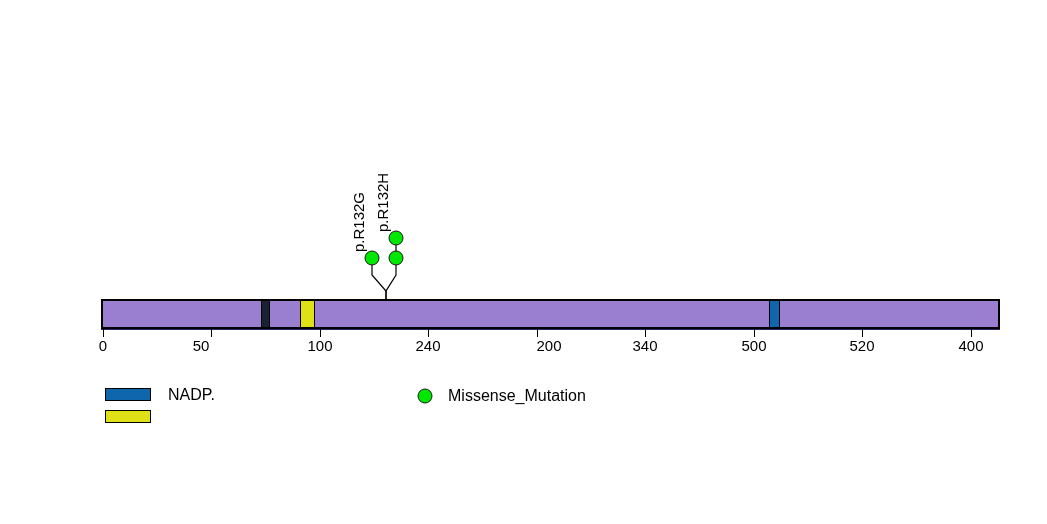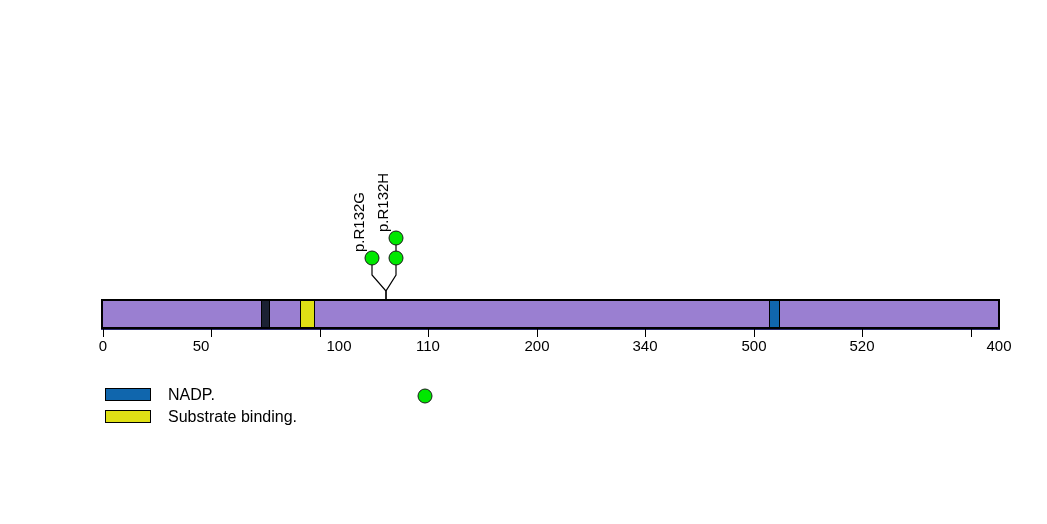--- a/index.html
+++ b/index.html
@@ -86,27 +86,27 @@
     <div class="tick" style="left:219px;"></div>
     <div class="tick" style="left:327px;"></div>
     <div class="tick" style="left:436px;"></div>
     <div class="tick" style="left:544px;"></div>
     <div class="tick" style="left:653px;"></div>
     <div class="tick" style="left:761px;"></div>
     <div class="tick" style="left:870px;"></div>
 
     <div class="tick-label" style="left:2px;">0</div>
     <div class="tick-label" style="left:100px;">50</div>
-    <div class="tick-label" style="left:219px;margin-left:19px;">100</div>
-    <div class="tick-label" style="left:327px;">110</div>
-    <div class="tick-label" style="left:436px;">200</div>
+    <div class="tick-label" style="left:219px;">100</div>
+    <div class="tick-label" style="left:327px;">240</div>
+    <div class="tick-label" style="left:448px;">200</div>
     <div class="tick-label" style="left:544px;">340</div>
     <div class="tick-label" style="left:653px;">500</div>
     <div class="tick-label" style="left:761px;">520</div>
-    <div class="tick-label" style="left:870px;margin-left:28px;">400</div>
+    <div class="tick-label" style="left:870px;">400</div>
   </div>
 
   <div id="lollipops">
     <svg width="1047" height="524">
 
       <path d="M386,299 L386,291 L372,275 L372,252" fill="none" stroke="#000000" stroke-width="1.2"></path>
       <path d="M386,299 L386,291 L396,275 L396,232" fill="none" stroke="#000000" stroke-width="1.2"></path>
     </svg>
 
     <div class="lolli-dot" style="left:372px;top:258px;"></div>
@@ -116,18 +116,18 @@
     <div class="lolli-dot" style="left:396px;top:238px;"></div>
     <div class="lolli-label" style="left:390px;top:217px;">p.R132H</div>
   </div>
 
   <div id="legend">
 
     <div class="legend-swatch" style="left:105px;top:388px;background:#1066ad;"></div>
     <div class="legend-text" style="left:168px;top:386px;">NADP.</div>
 
     <div class="legend-swatch" style="left:105px;top:410px;background:#dfe015;"></div>
-    <div class="legend-text" style="left:168px;top:408px;">Substrate binding.</div>
 
     <div class="legend-dot" style="left:425px;top:396px;"></div>
+    <div class="legend-text" style="left:448px;top:387px;">Missense_Mutation</div>
   </div>
 
 </div>
 
 </body></html>

